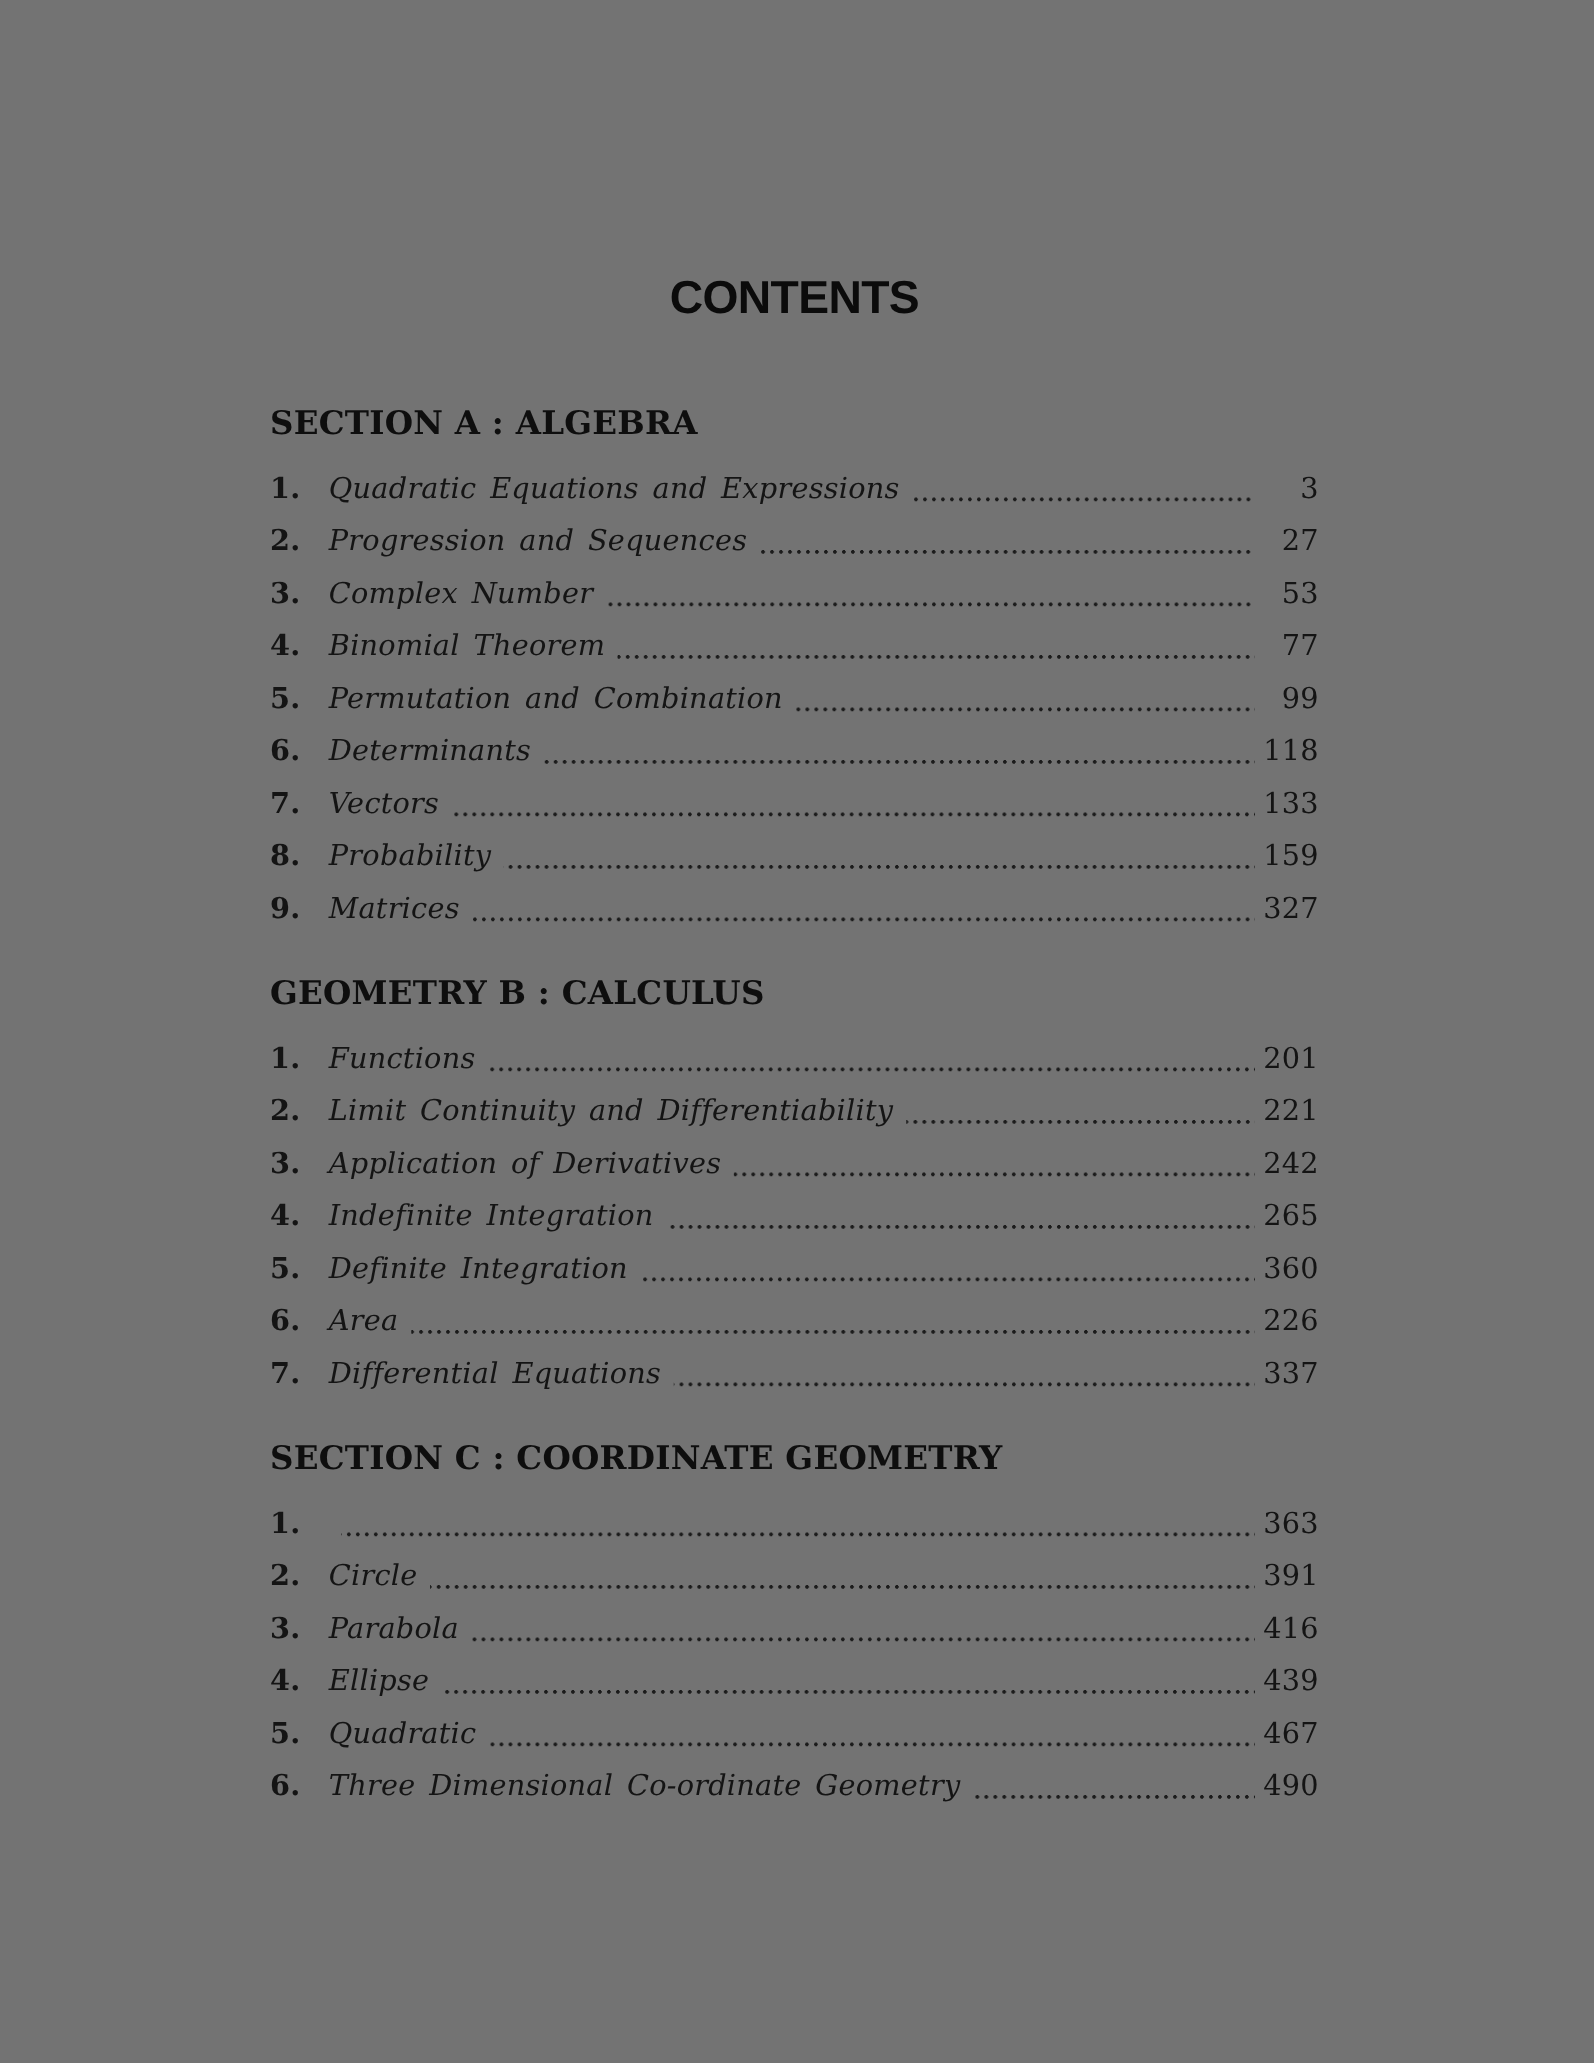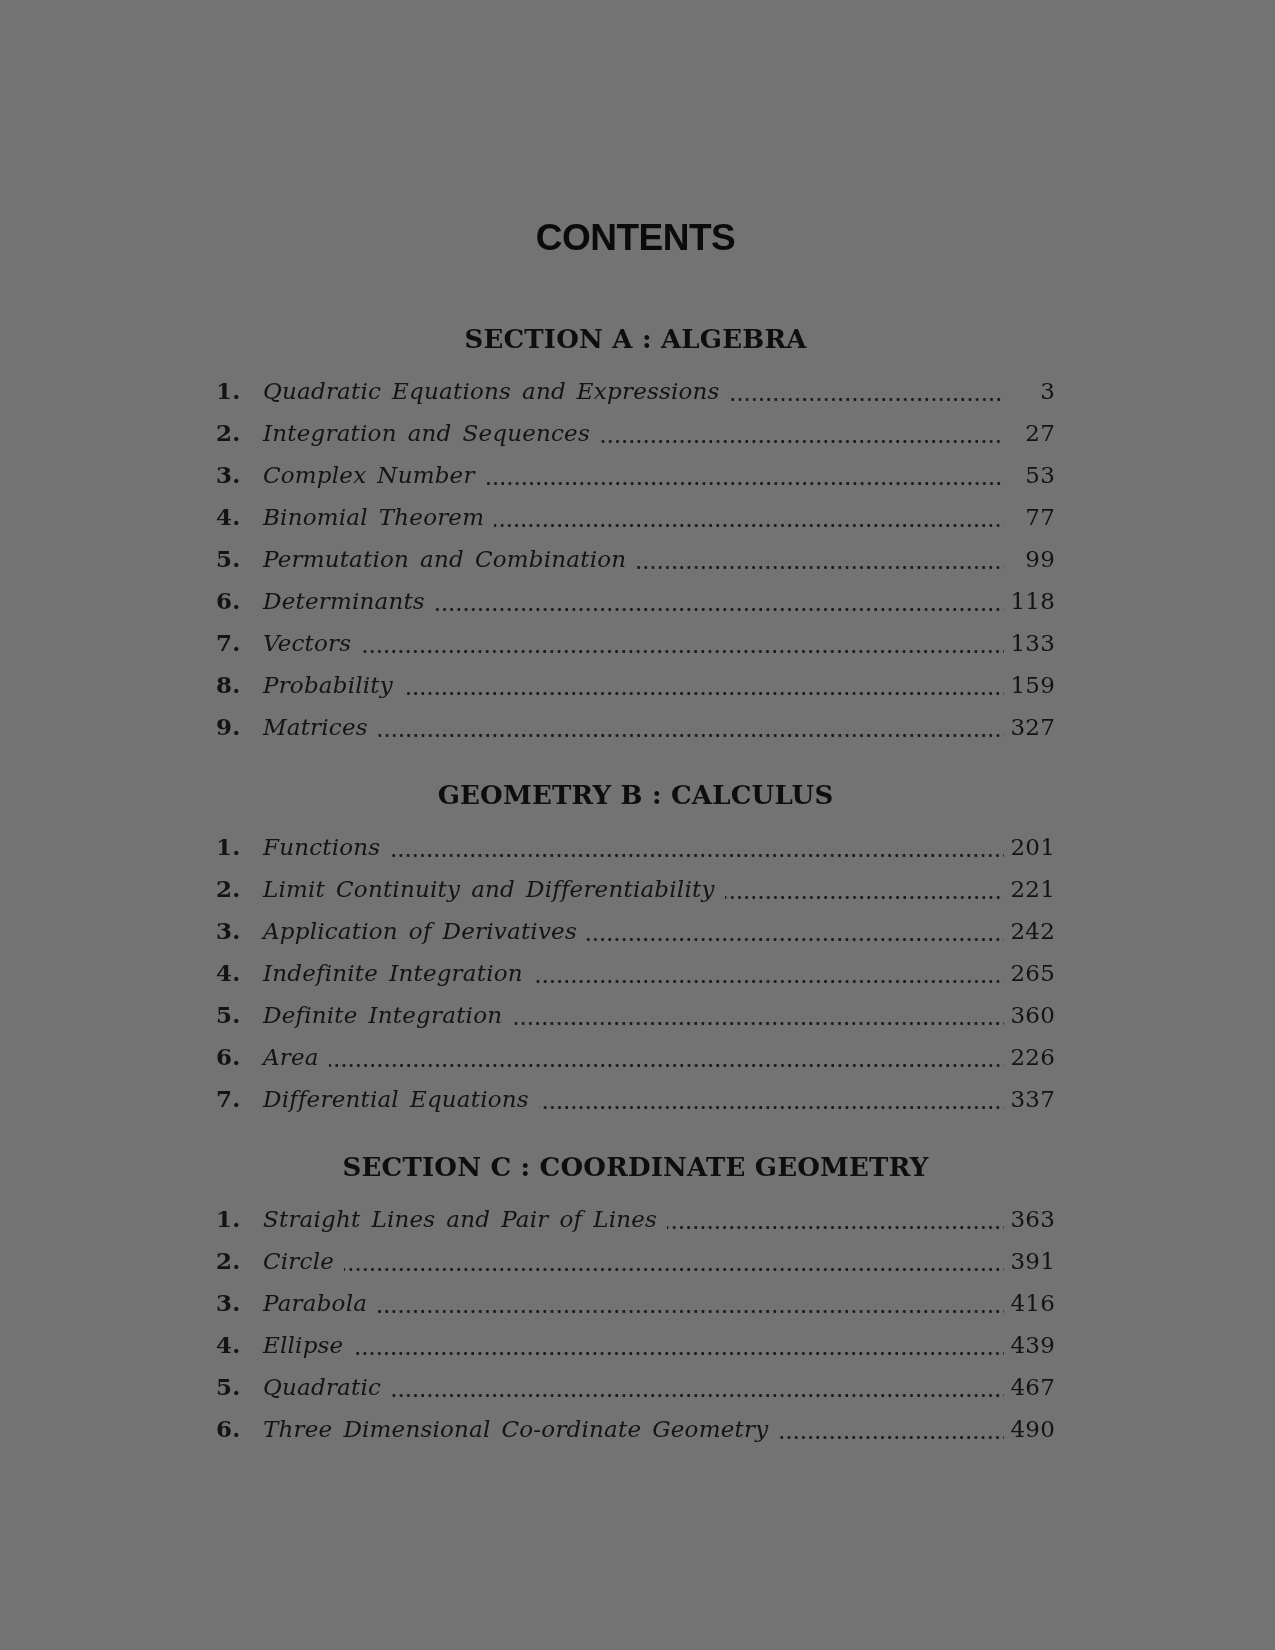--- a/index.html
+++ b/index.html
@@ -23,21 +23,20 @@
     font-family: "Liberation Sans", sans-serif;
     font-weight: bold;
     font-size: 37px;
     line-height: 40px;
     letter-spacing: -0.5px;
     color: #0b0b0b;
   }
   .toc-section { display: block; }
   .section-heading {
     margin: 32px 0 0 0;
-    text-align: center;
     font-family: "DejaVu Serif", "Liberation Serif", serif;
     font-weight: bold;
     font-size: 26px;
     line-height: 30px;
     letter-spacing: 0.2px;
     color: #0e0e0e;
   }
   .toc-section:first-child .section-heading {
     margin-top: 66px;
   }
@@ -92,21 +91,21 @@
         <h2 class="section-heading">SECTION A : ALGEBRA</h2>
         <ol class="section-entries">
           <li class="toc-entry">
             <span class="entry-number">1.</span>
             <span class="entry-title">Quadratic Equations and Expressions</span>
             <span class="leader-dots"></span>
             <span class="entry-page-number">3</span>
           </li>
           <li class="toc-entry">
             <span class="entry-number">2.</span>
-            <span class="entry-title">Integration and Sequences</span>
+            <span class="entry-title">Progression and Sequences</span>
             <span class="leader-dots"></span>
             <span class="entry-page-number">27</span>
           </li>
           <li class="toc-entry">
             <span class="entry-number">3.</span>
             <span class="entry-title">Complex Number</span>
             <span class="leader-dots"></span>
             <span class="entry-page-number">53</span>
           </li>
           <li class="toc-entry">
@@ -192,21 +191,20 @@
             <span class="leader-dots"></span>
             <span class="entry-page-number">337</span>
           </li>
         </ol>
       </section>
       <section class="toc-section">
         <h2 class="section-heading">SECTION C : COORDINATE GEOMETRY</h2>
         <ol class="section-entries">
           <li class="toc-entry">
             <span class="entry-number">1.</span>
-            <span class="entry-title">Straight Lines and Pair of Lines</span>
             <span class="leader-dots"></span>
             <span class="entry-page-number">363</span>
           </li>
           <li class="toc-entry">
             <span class="entry-number">2.</span>
             <span class="entry-title">Circle</span>
             <span class="leader-dots"></span>
             <span class="entry-page-number">391</span>
           </li>
           <li class="toc-entry">

